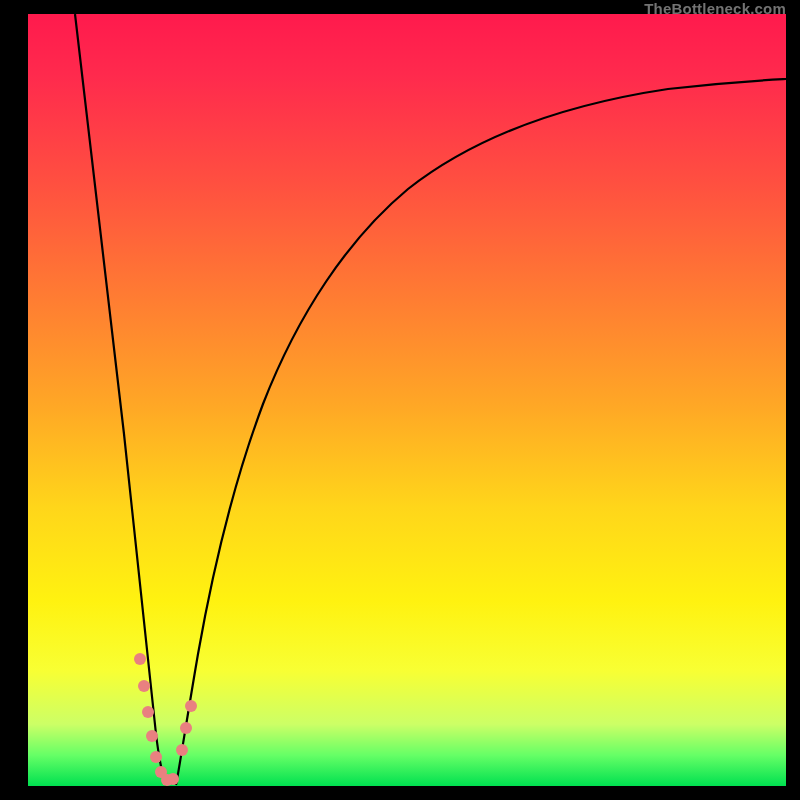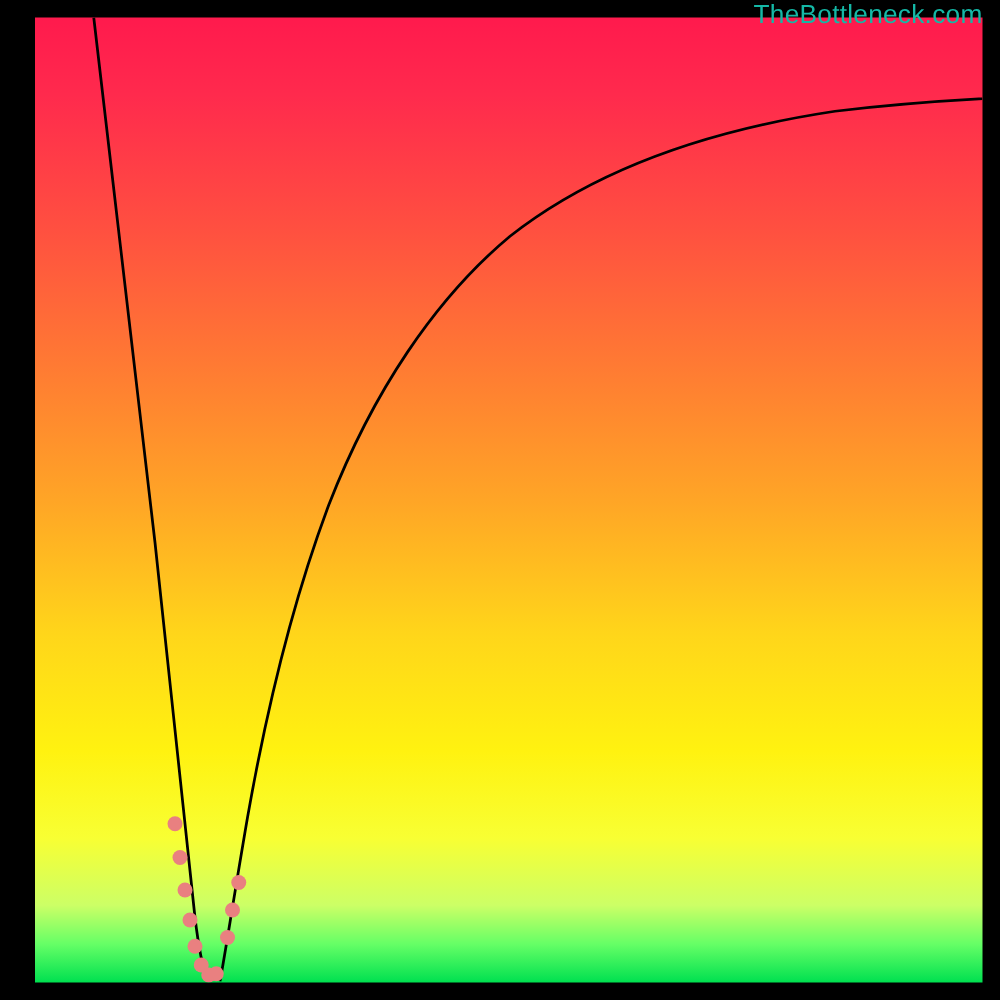--- a/index.html
+++ b/index.html
@@ -34,23 +34,23 @@
       #f8ff33 85%,
       #ccff66 92%,
       #66ff66 96%,
       #00e050 100%
     );
   }
   .attribution {
     position: absolute;
     top: 0px;
     right: 14px;
-    font-size: 21px;
-    font-weight: 400;
-    color: #14b8a6;
+    font-size: 15px;
+    font-weight: 700;
+    color: #737373;
     letter-spacing: 0.2px;
     font-family: Arial, Helvetica, sans-serif;
   }
   svg.curves {
     position: absolute;
     left: 0;
     top: 0;
     width: 758px;
     height: 772px;
   }

